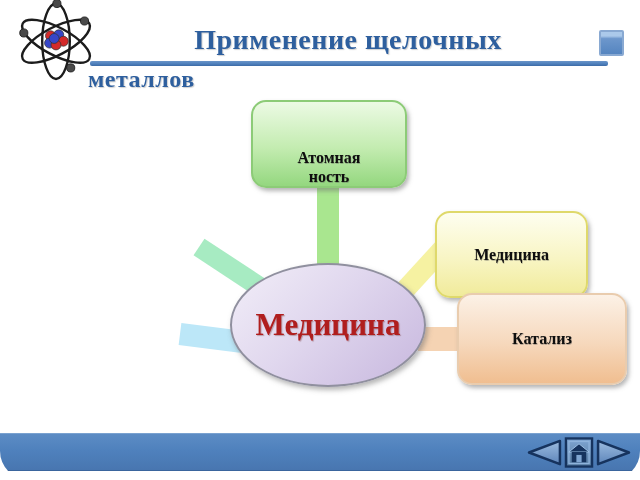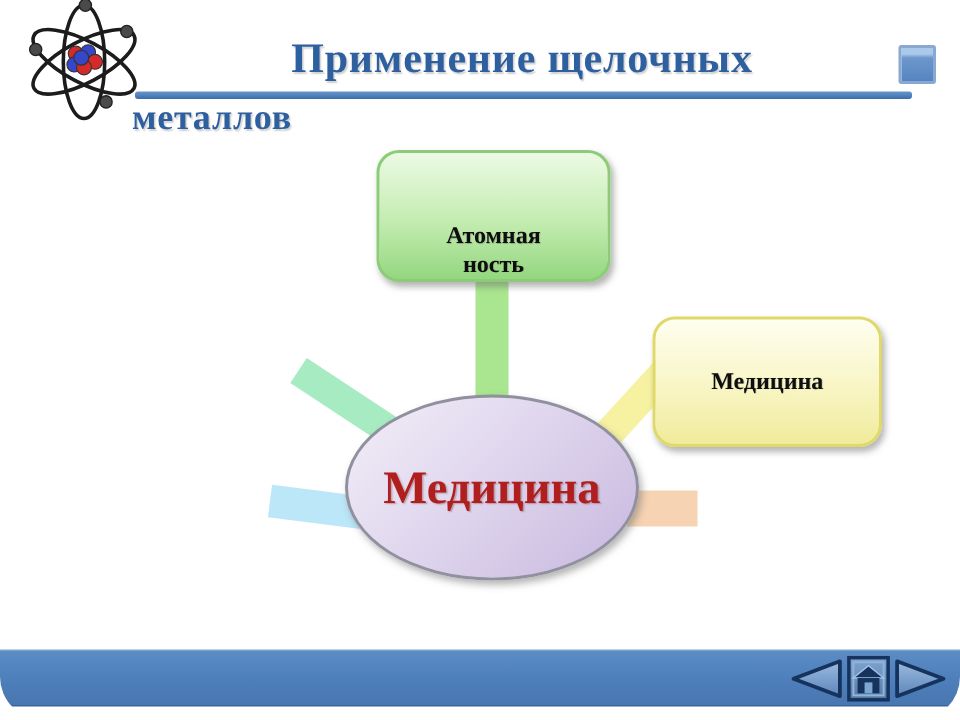--- a/index.html
+++ b/index.html
@@ -122,20 +122,23 @@
     <div>Атомная</div>
     <div>ность</div>
   </div>
 
 
   <div class="node node-medicine">
     <div>Медицина</div>
   </div>
 
 
+  <div class="node node-catalysis">
+    <div>Катализ</div>
+  </div>
 
   <div class="center-ellipse">
     <span>Медицина</span>
   </div>
 
   <div class="footer-bar"></div>
   <div class="nav">
 
     <svg class="nav-btn" width="37" height="29" viewBox="0 0 38 30">
       <defs>

